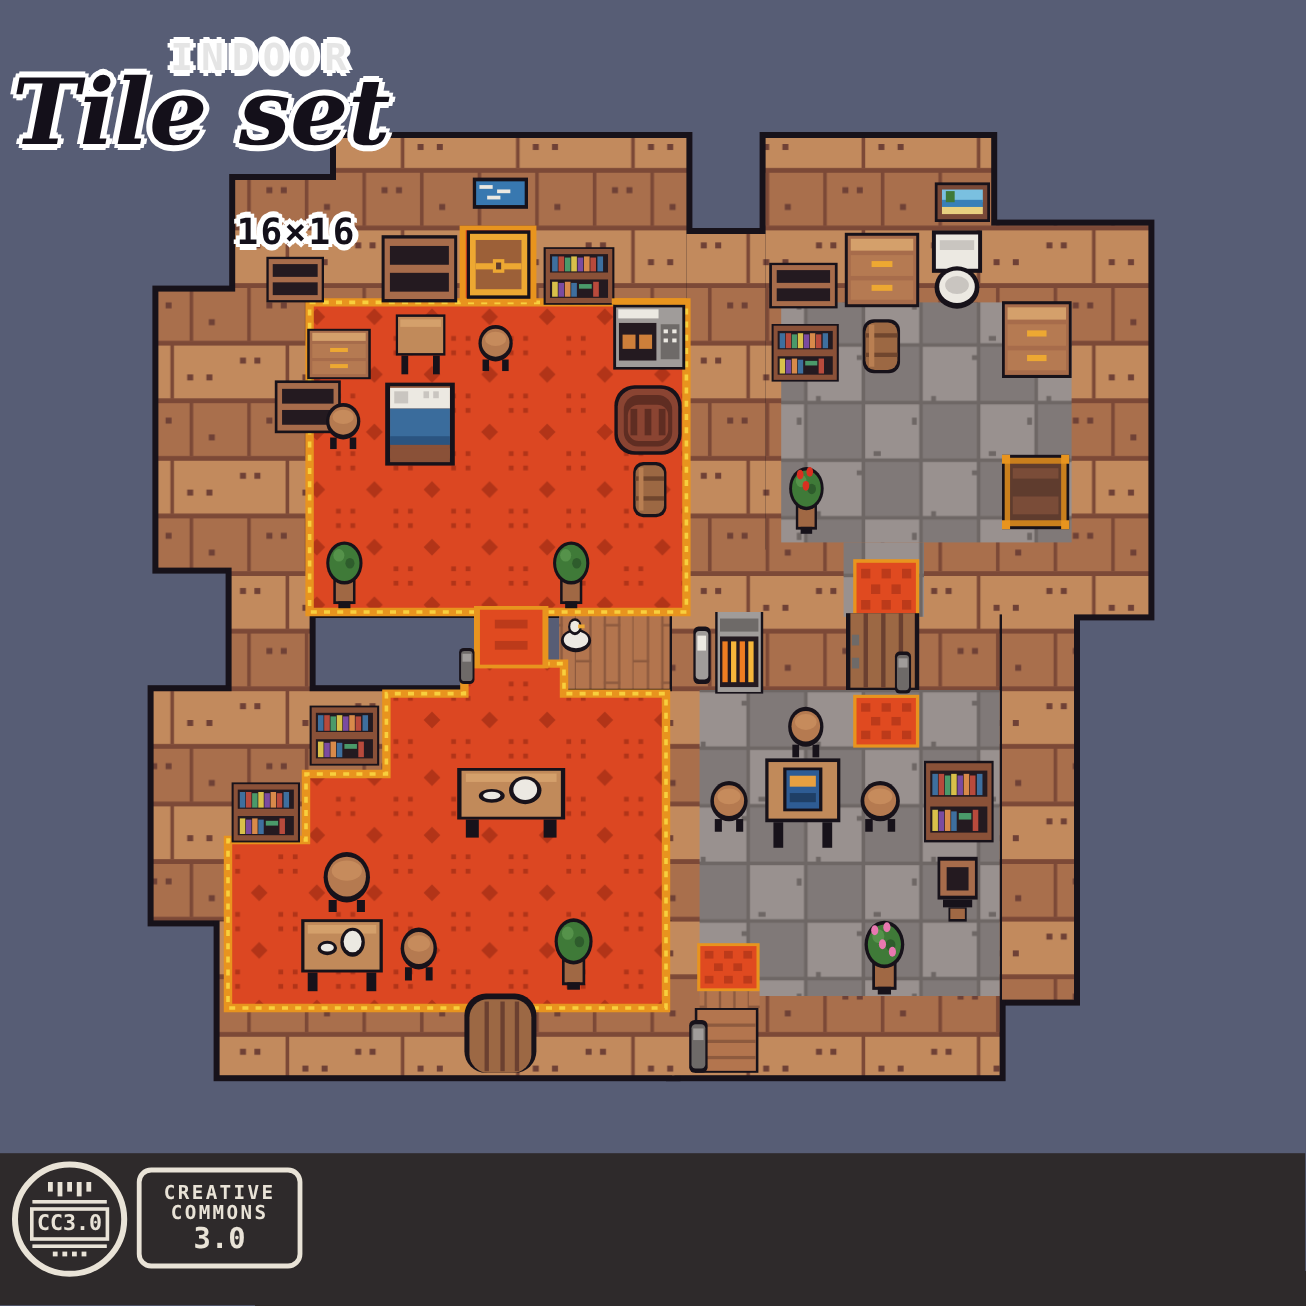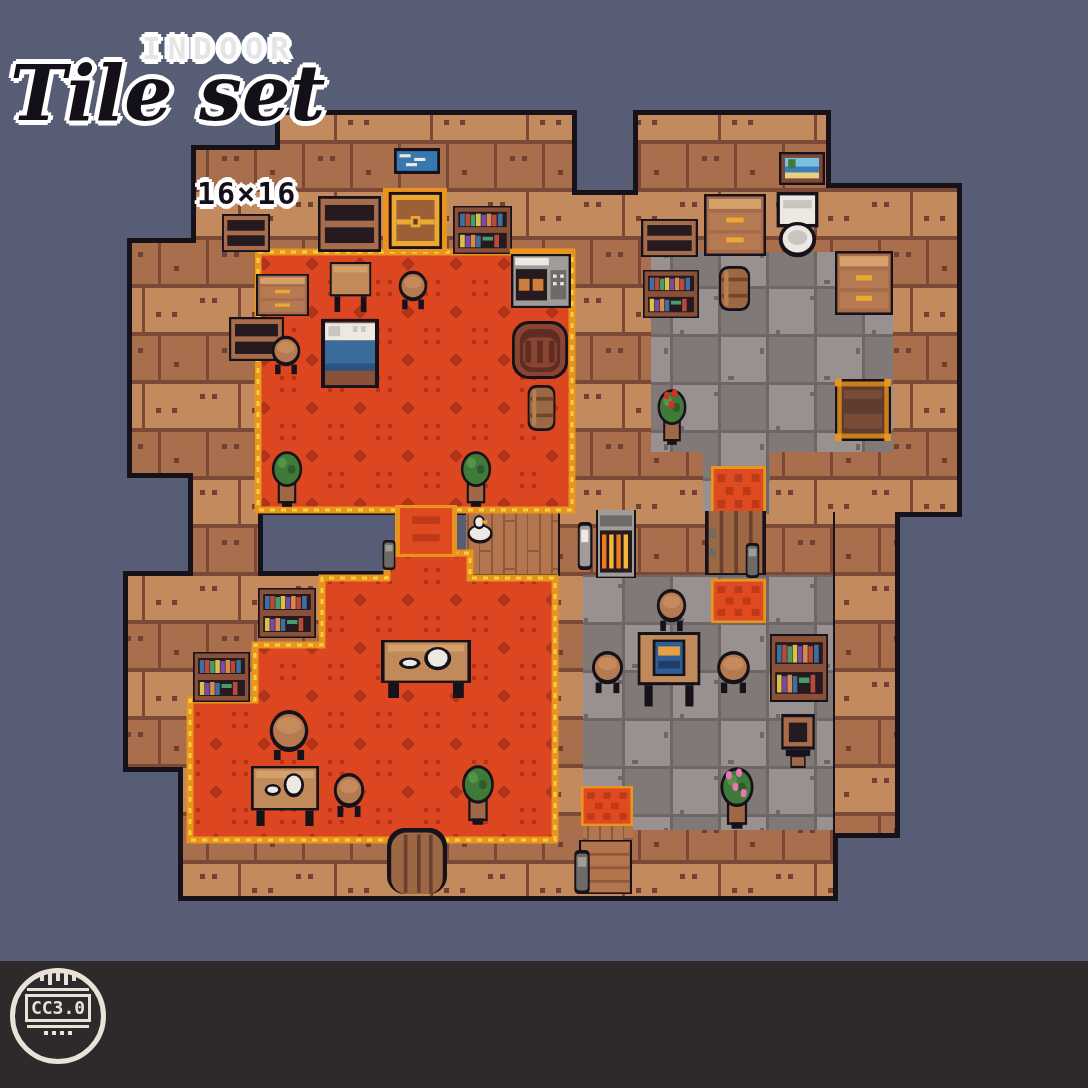--- a/index.html
+++ b/index.html
@@ -12,21 +12,21 @@
      -5px 0 0 #fff, 5px 0 0 #fff, 0 5px 0 #fff, 0 -5px 0 #fff;}
   .title-indoor{position:absolute;left:142px;top:30px;font-size:31px;font-weight:800;
      letter-spacing:7px;color:#b2625a;}
   .title-script{position:absolute;left:10px;top:56px;font-size:76px;font-weight:700;
      font-style:italic;color:#14101a;font-family:"DejaVu Serif", serif;line-height:1;}
   .title-size{position:absolute;left:197px;top:176px;font-size:30px;font-weight:800;
      letter-spacing:2px;color:#14101a;}
   .footer{position:absolute;left:0;top:961px;width:1088px;height:127px;background:#2e2a2b;}
   .cc-circle{position:absolute;left:10px;top:7px;width:96px;height:96px;border-radius:50%;
      border:5px solid #e9e3d7;box-sizing:border-box;display:flex;flex-direction:column;
-     align-items:center;gap:3px;color:#e9e3d7;}
+     align-items:center;justify-content:center;gap:3px;color:#e9e3d7;}
   .cc-ticks,.cc-dots{display:flex;gap:4px;}
   .cc-ticks i{display:block;width:4px;height:8px;background:#e9e3d7;}
   .cc-ticks i:nth-child(2),.cc-ticks i:nth-child(4){height:12px;}
   .cc-dots i{display:block;width:4px;height:4px;background:#e9e3d7;}
   .cc-line{width:62px;height:3px;background:#e9e3d7;}
   .cc-text{border:3px solid #e9e3d7;padding:0 3px;font-size:18px;font-weight:800;line-height:1.2;}
   .cc-box{position:absolute;left:114px;top:12px;width:138px;height:84px;border:4px solid #e9e3d7;
      border-radius:12px;box-sizing:border-box;display:flex;flex-direction:column;align-items:center;
      justify-content:center;color:#e9e3d7;font-weight:800;}
   .cc-box .l1,.cc-box .l2{font-size:16px;letter-spacing:2px;line-height:1.1;}
@@ -641,14 +641,19 @@
       <span class="cc-line"></span>
       <span class="cc-text">CC3.0</span>
       <span class="cc-line"></span>
       <span class="cc-dots">
           <i></i>
           <i></i>
           <i></i>
           <i></i>
         </span>
     </div>
+    <div class="cc-box">
+      <span class="l1">CREATIVE</span>
+      <span class="l2">COMMONS</span>
+      <span class="l3">3.0</span>
+    </div>
   </div>
 </div>
 
 </body></html>

